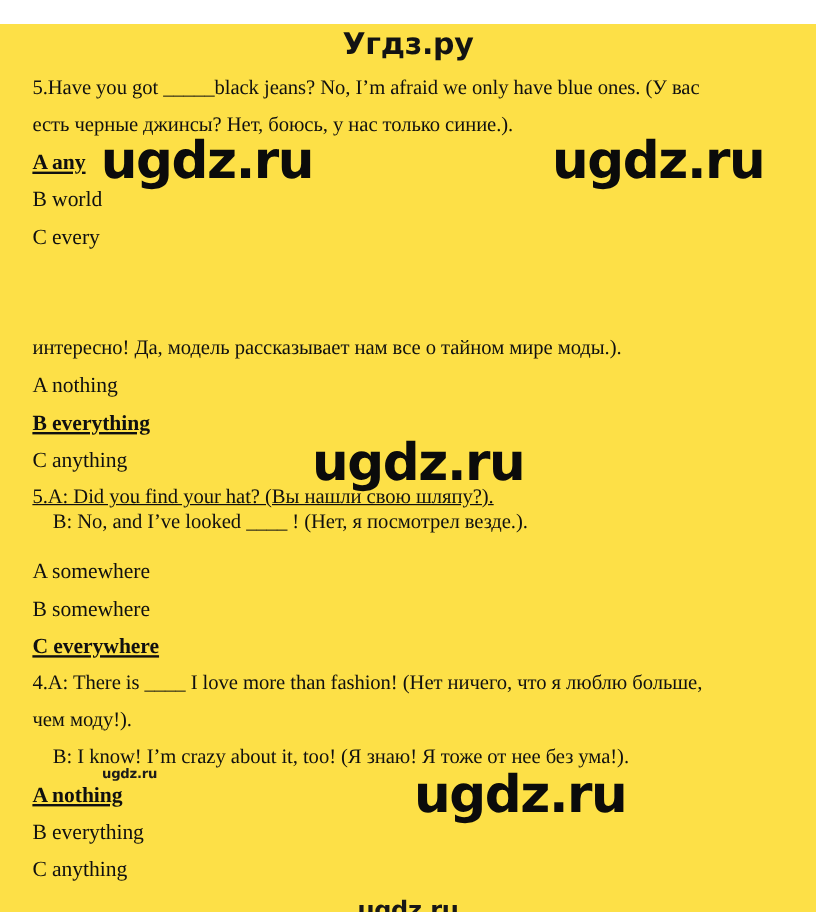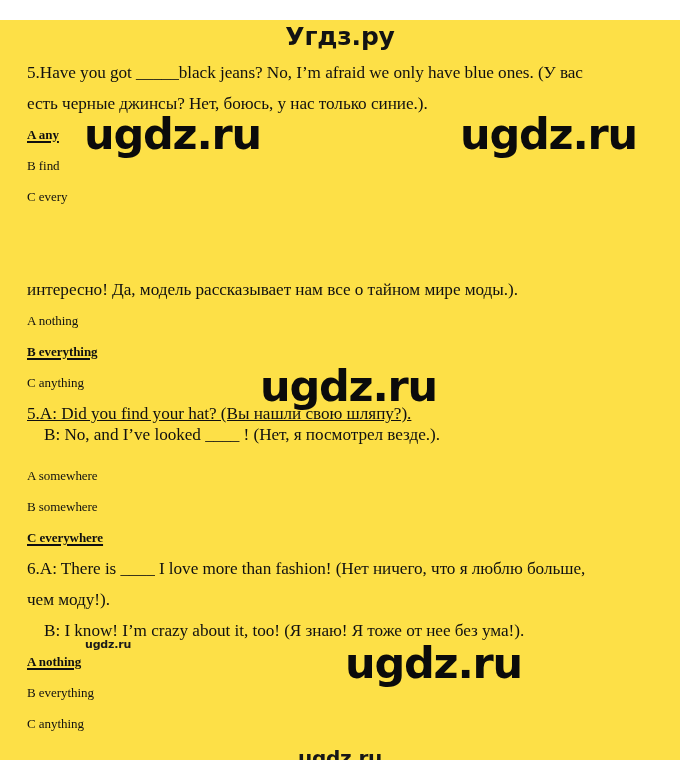--- a/index.html
+++ b/index.html
@@ -83,54 +83,54 @@
     left: 27px;
     white-space: nowrap;
     font-size: 17.2px;
     line-height: 20px;
     letter-spacing: -0.05px;
   }
   .tl.indent {
     left: 44px;
   }
   .tl.opt {
-    font-size: 13px;
+    font-size: 18px;
   }
   .tl.ans {
     font-weight: 700;
     text-decoration: underline;
     text-underline-offset: 2px;
     text-decoration-thickness: 1.6px;
   }
 </style>
 </head>
 <body>
 
 <div id="page">
 
   <div class="wm-head">Угдз.ру</div>
 
   <div class="tl" style="top:43px;">5.Have you got _____black jeans? No, I’m afraid we only have blue ones. (У вас</div>
   <div class="tl" style="top:74px;">есть черные джинсы? Нет, боюсь, у нас только синие.).</div>
   <div class="tl opt ans" style="top:105px;">A any</div>
-  <div class="tl opt" style="top:136px;">B find</div>
+  <div class="tl opt" style="top:136px;">B world</div>
   <div class="tl opt" style="top:167px;">C every</div>
 
   <div class="tl" style="top:260px;">интересно! Да, модель рассказывает нам все о тайном мире моды.).</div>
   <div class="tl opt" style="top:291px;">A nothing</div>
   <div class="tl opt ans" style="top:322px;">B everything</div>
   <div class="tl opt" style="top:353px;">C anything</div>
 
   <div class="tl" style="top:384px;text-decoration:underline;">5.A: Did you find your hat? (Вы нашли свою шляпу?).</div>
   <div class="tl indent" style="top:405px;">B: No, and I’ve looked ____ ! (Нет, я посмотрел везде.).</div>
   <div class="tl opt" style="top:446px;">A somewhere</div>
   <div class="tl opt" style="top:477px;">B somewhere</div>
   <div class="tl opt ans" style="top:508px;">C everywhere</div>
 
-  <div class="tl" style="top:539px;">6.A: There is ____  I love more than fashion! (Нет ничего, что я люблю больше,</div>
+  <div class="tl" style="top:539px;">4.A: There is ____  I love more than fashion! (Нет ничего, что я люблю больше,</div>
   <div class="tl" style="top:570px;">чем моду!).</div>
   <div class="tl indent" style="top:601px;">B: I know! I’m crazy about it, too! (Я знаю! Я тоже от нее без ума!).</div>
   <div class="tl opt ans" style="top:632px;">A nothing</div>
   <div class="tl opt" style="top:663px;">B everything</div>
   <div class="tl opt" style="top:694px;">C anything</div>
 
   <div class="wm-big" style="left:84px;  top:93px;">ugdz.ru</div>
   <div class="wm-big" style="left:460px; top:93px;">ugdz.ru</div>
   <div class="wm-big" style="left:260px; top:345px;">ugdz.ru</div>
   <div class="wm-big" style="left:345px; top:622px;">ugdz.ru</div>

